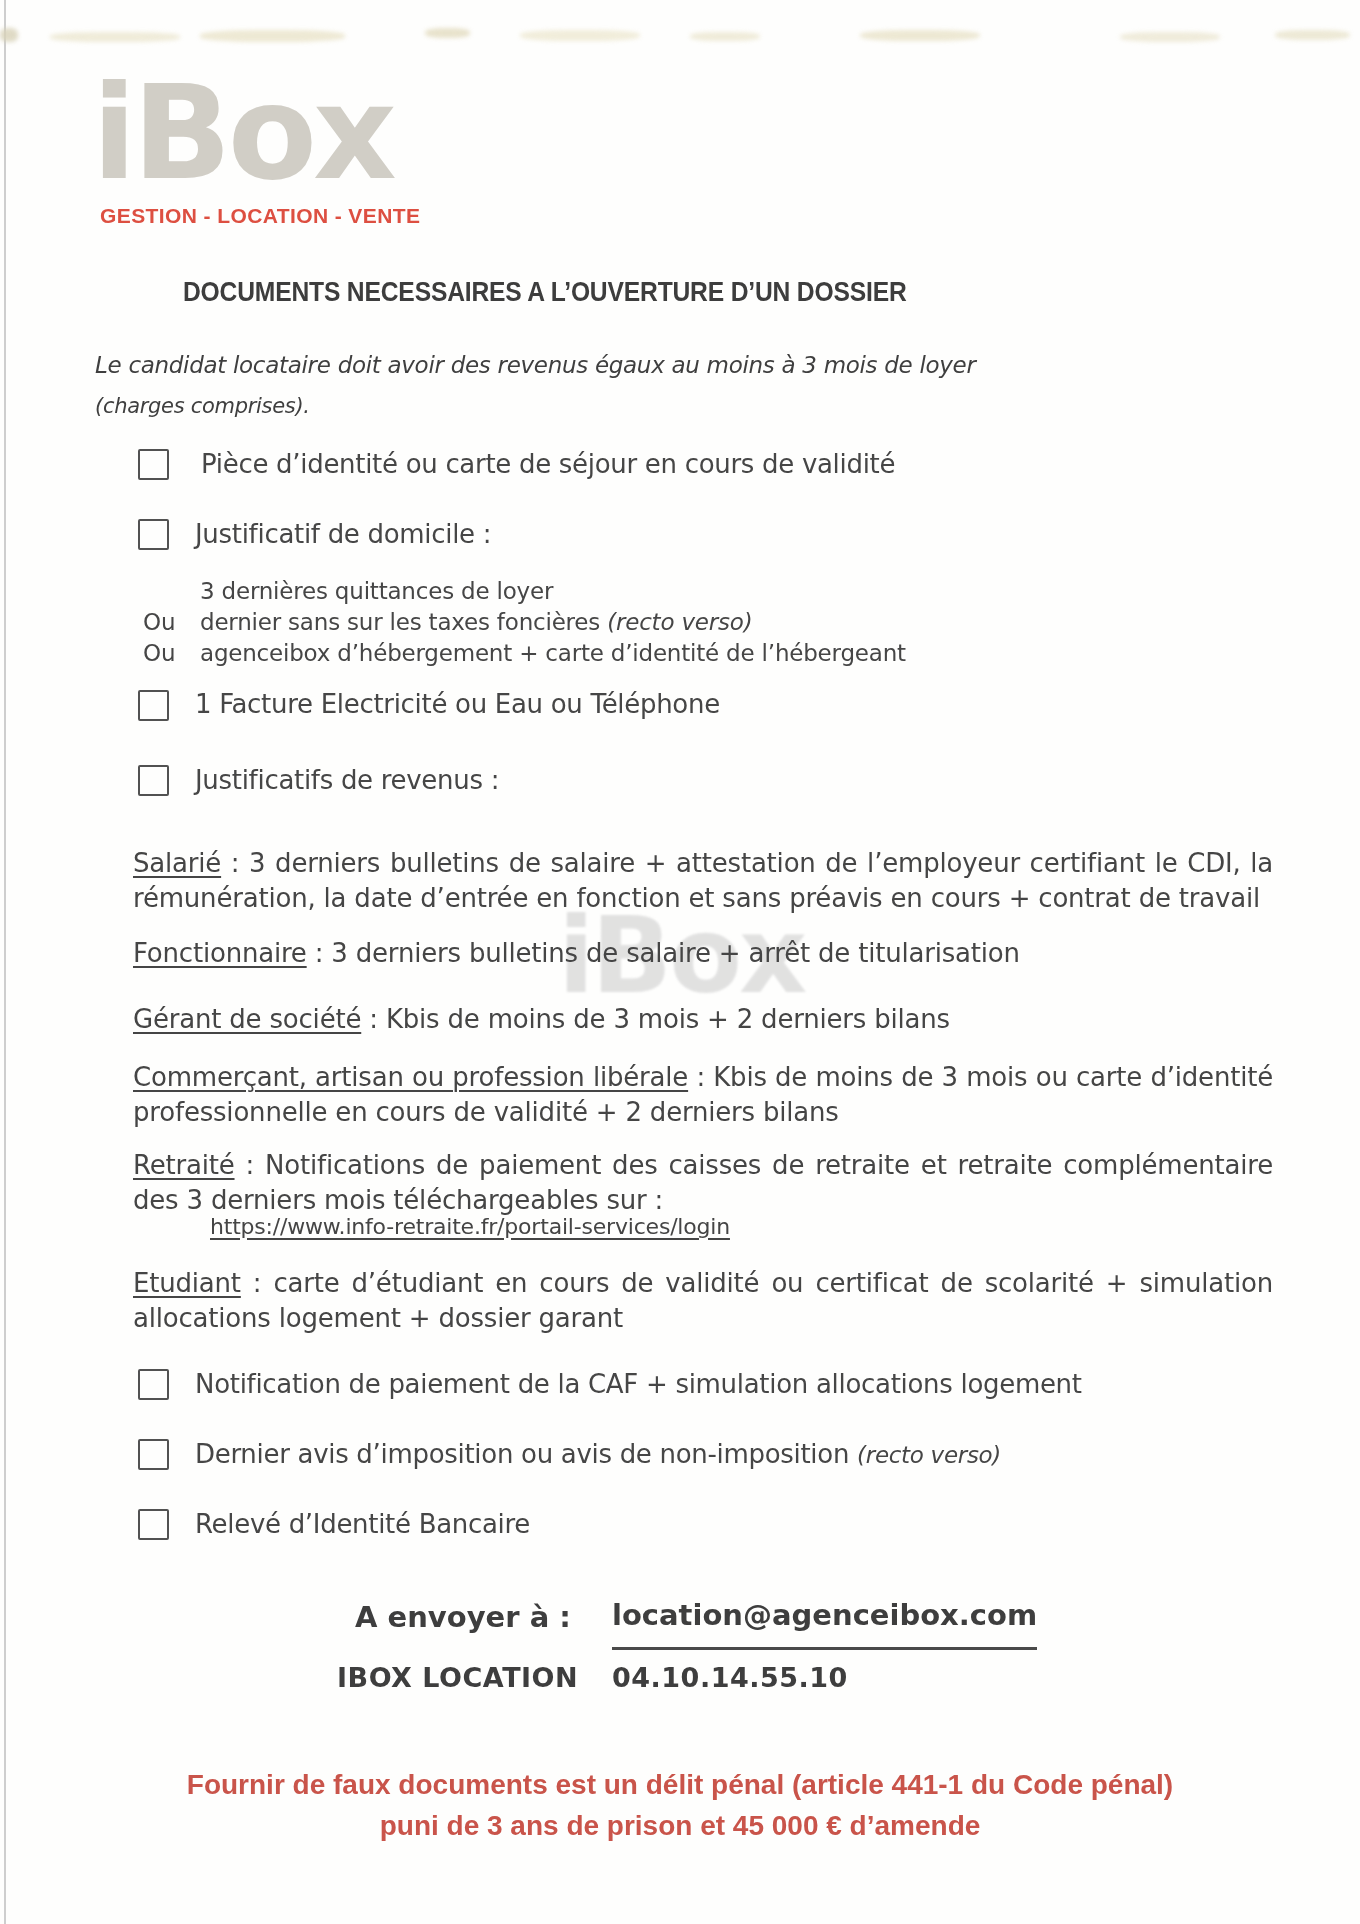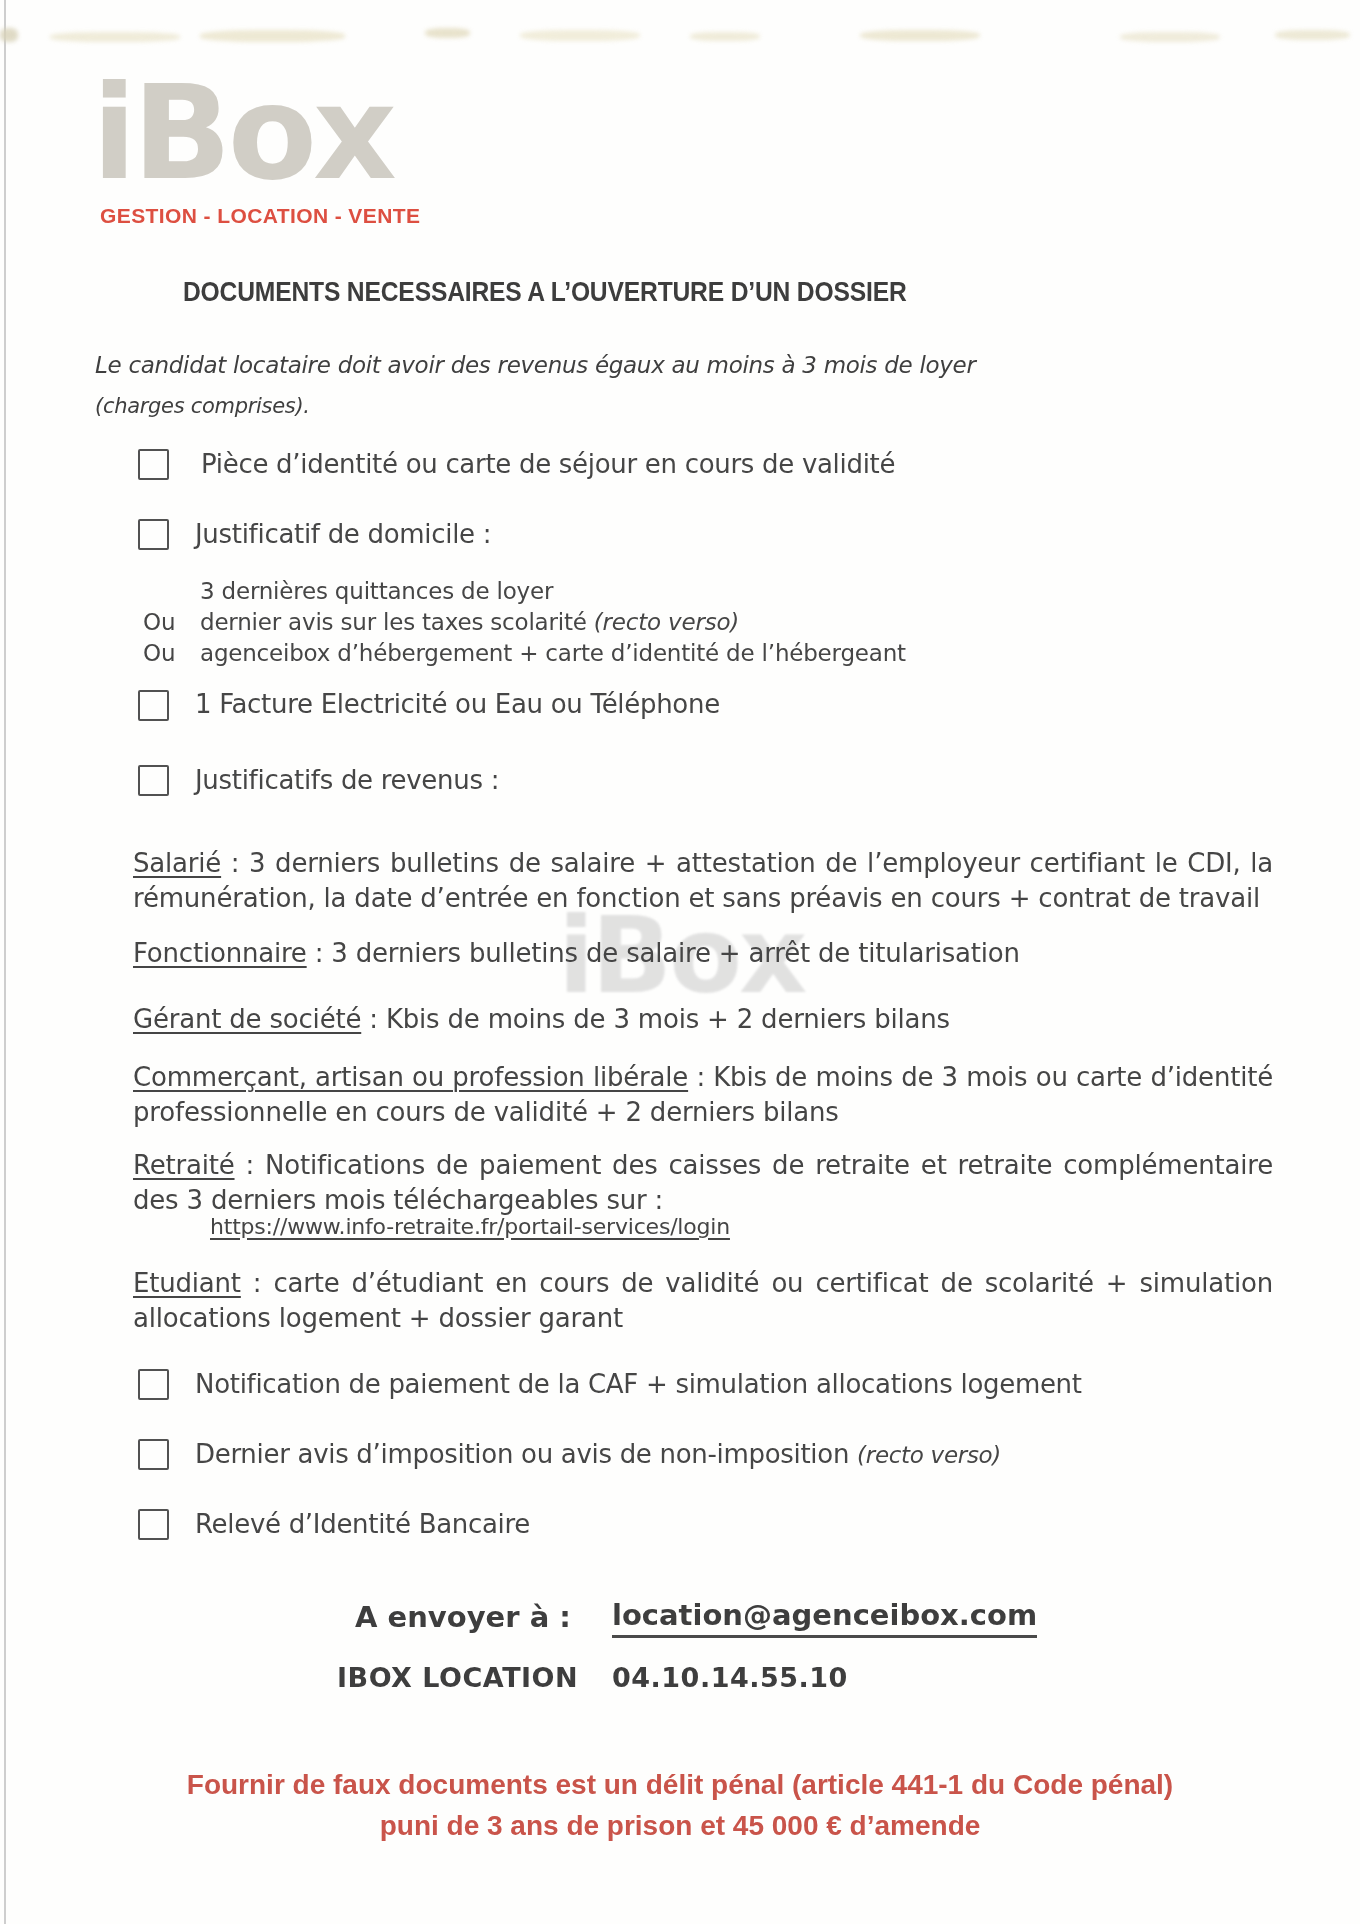--- a/index.html
+++ b/index.html
@@ -43,21 +43,21 @@
   .it{font-style:italic;}
   
   .cat{position:absolute;left:133px;width:1140px;margin:0;font-size:26px;line-height:35px;
        letter-spacing:-.2px;text-align:justify;color:#454545;}
   .term{text-decoration:underline;text-underline-offset:4px;text-decoration-thickness:1.5px;}
   .url-line{position:absolute;left:210px;top:1214px;font-size:22px;letter-spacing:-.2px;color:#454545;
             text-decoration:underline;text-underline-offset:4px;}
   
   .send-label{position:absolute;left:355px;top:1600px;font-size:29px;font-weight:700;color:#3e3e3e;white-space:nowrap;}
   .send-email{position:absolute;left:612px;top:1598px;font-size:29px;font-weight:700;color:#3e3e3e;
-              border-bottom:3px solid #4a4a4a;padding-bottom:3px;white-space:nowrap;}
+              border-bottom:3px solid #4a4a4a;padding-bottom:15px;white-space:nowrap;}
   .agency{position:absolute;left:337px;top:1662px;font-size:27px;font-weight:700;letter-spacing:.5px;color:#3e3e3e;white-space:nowrap;}
   .phone{position:absolute;left:612px;top:1662px;font-size:27px;font-weight:700;letter-spacing:.5px;color:#3e3e3e;white-space:nowrap;}
   
   .warning{position:absolute;left:0;top:1764px;width:100%;text-align:center;
            font-family:"Liberation Sans",sans-serif;font-size:28px;font-weight:700;
            line-height:41px;color:#c9544a;}
 </style>
 </head>
 <body>
 
@@ -91,21 +91,21 @@
 
   <div class="check-row" style="top:518px;">
     <span class="checkbox"></span>
     <span class="check-label">Justificatif de domicile :</span>
   </div>
 
   <div class="opt-row" style="left:200px;top:578px;">
     <span>3 dernières quittances de loyer</span>
   </div>
   <div class="opt-row" style="left:143px;top:609px;">
-    <span class="ou-prefix">Ou</span><span>dernier avis sur les taxes scolarité </span><span class="it">(recto verso)</span>
+    <span class="ou-prefix">Ou</span><span>dernier sans sur les taxes foncières </span><span class="it">(recto verso)</span>
   </div>
   <div class="opt-row" style="left:143px;top:640px;">
     <span class="ou-prefix">Ou</span><span>agenceibox d’hébergement + carte d’identité de l’hébergeant</span>
   </div>
 
   <div class="check-row" style="top:688px;align-items:flex-end;">
     <span class="checkbox"></span>
     <span class="check-label">1 Facture Electricité ou Eau ou Téléphone</span>
   </div>
 

